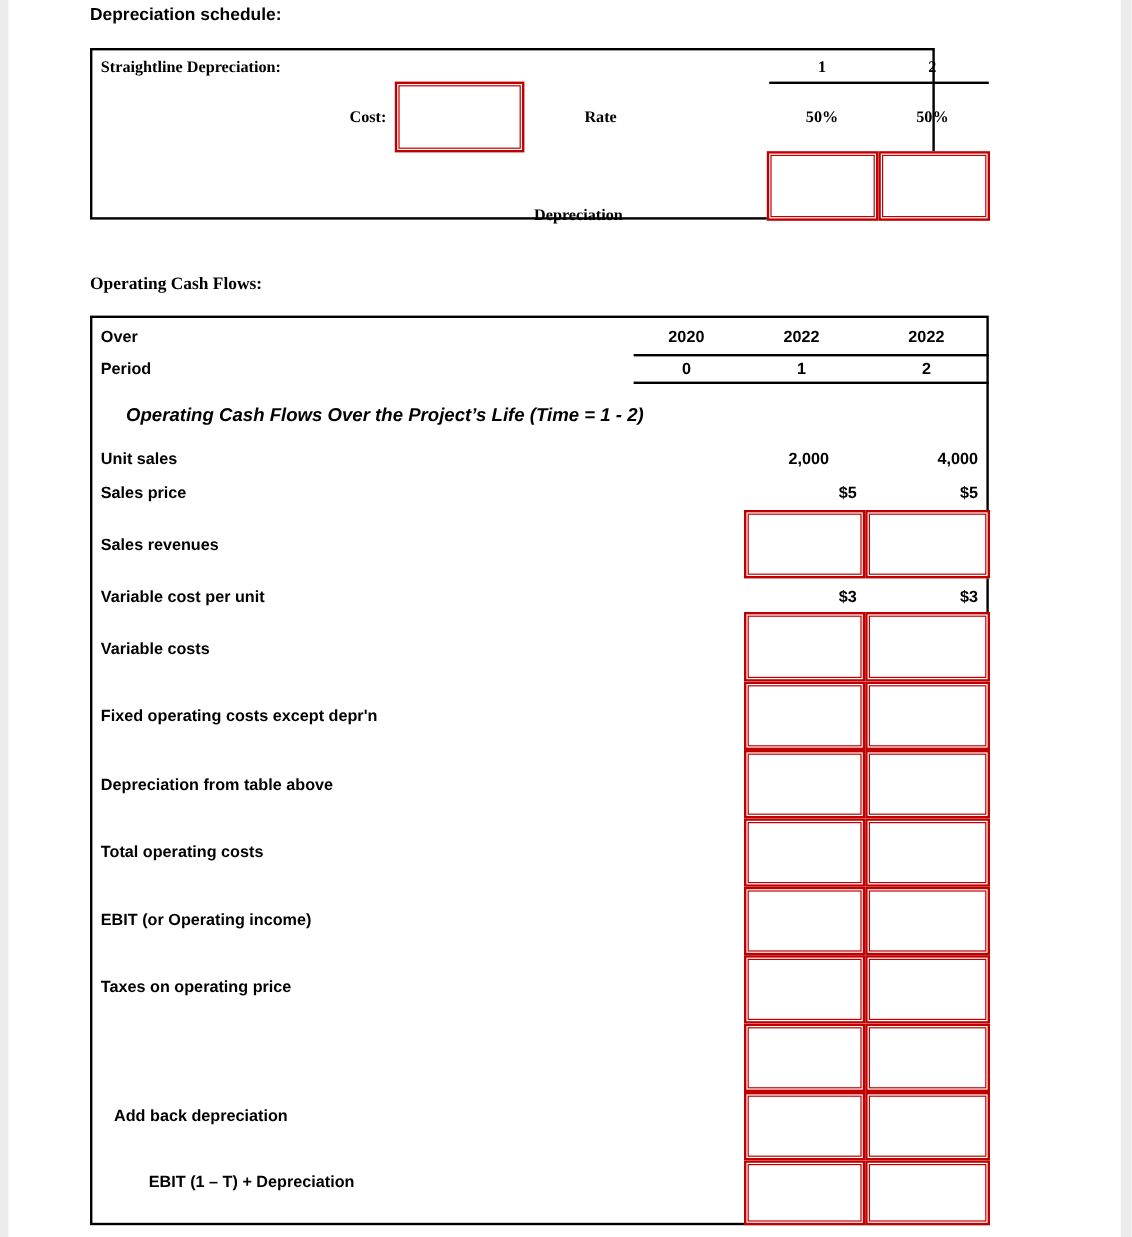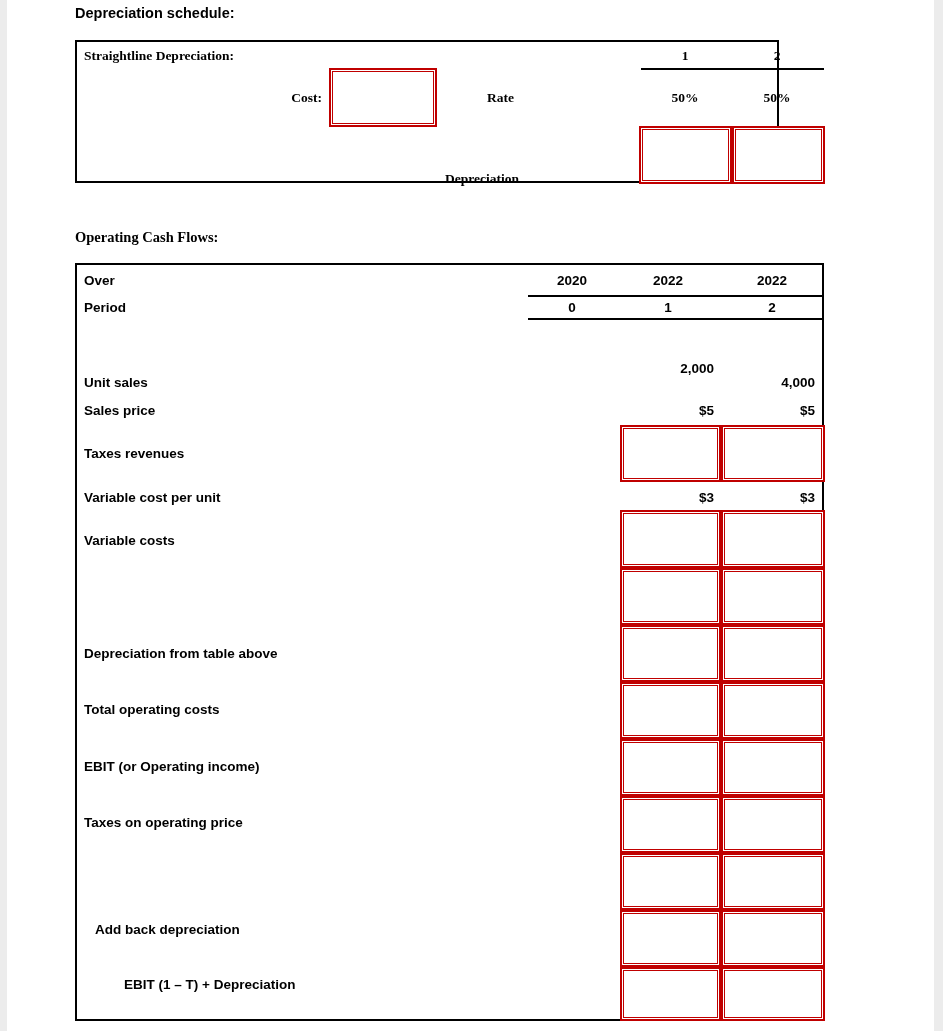--- a/index.html
+++ b/index.html
@@ -66,41 +66,43 @@
   <div class="abs num ctr" style="left:551px;top:6px;">2022</div>
   <div class="abs num ctr" style="left:655px;top:6px;">2022</div>
   <div class="hline" style="left:451px;top:30px;width:296px;"></div>
 
   <div class="abs lbl" style="left:7px;top:33px;">Period</div>
   <div class="abs num ctr" style="left:455px;top:33px;">0</div>
   <div class="abs num ctr" style="left:551px;top:33px;">1</div>
   <div class="abs num ctr" style="left:655px;top:33px;">2</div>
   <div class="hline" style="left:451px;top:53px;width:296px;"></div>
 
+  <div class="abs sect" style="left:28px;top:71px;">Operating Cash Flows Over the Project’s Life (Time = 1 - 2)</div>
 
   <div class="abs lbl" style="left:7px;top:108px;">Unit sales</div>
-  <div class="abs num rgt" style="left:557px;top:94px;">2,000</div>
+  <div class="abs num rgt" style="left:557px;top:108px;text-align:center;">2,000</div>
   <div class="abs num rgt" style="left:658px;top:108px;">4,000</div>
 
   <div class="abs lbl" style="left:7px;top:136px;">Sales price</div>
   <div class="abs num rgt" style="left:557px;top:136px;">$5</div>
   <div class="abs num rgt" style="left:658px;top:136px;">$5</div>
 
-  <div class="abs lbl" style="left:7px;top:179px;">Taxes revenues</div>
+  <div class="abs lbl" style="left:7px;top:179px;">Sales revenues</div>
   <div class="redcell" style="left:543px;top:160px;width:101px;height:57px;"></div>
   <div class="redcell" style="left:644px;top:160px;width:104px;height:57px;"></div>
 
   <div class="abs lbl" style="left:7px;top:223px;">Variable cost per unit</div>
   <div class="abs num rgt" style="left:557px;top:223px;">$3</div>
   <div class="abs num rgt" style="left:658px;top:223px;">$3</div>
 
   <div class="abs lbl" style="left:7px;top:266px;">Variable costs</div>
   <div class="redcell" style="left:543px;top:245px;width:101px;height:58px;"></div>
   <div class="redcell" style="left:644px;top:245px;width:104px;height:58px;"></div>
 
+  <div class="abs lbl" style="left:7px;top:322px;">Fixed operating costs except depr'n</div>
   <div class="redcell" style="left:543px;top:303px;width:101px;height:57px;"></div>
   <div class="redcell" style="left:644px;top:303px;width:104px;height:57px;"></div>
 
   <div class="abs lbl" style="left:7px;top:379px;">Depreciation from table above</div>
   <div class="redcell" style="left:543px;top:360px;width:101px;height:57px;"></div>
   <div class="redcell" style="left:644px;top:360px;width:104px;height:57px;"></div>
 
   <div class="abs lbl" style="left:7px;top:435px;">Total operating costs</div>
   <div class="redcell" style="left:543px;top:417px;width:101px;height:57px;"></div>
   <div class="redcell" style="left:644px;top:417px;width:104px;height:57px;"></div>

